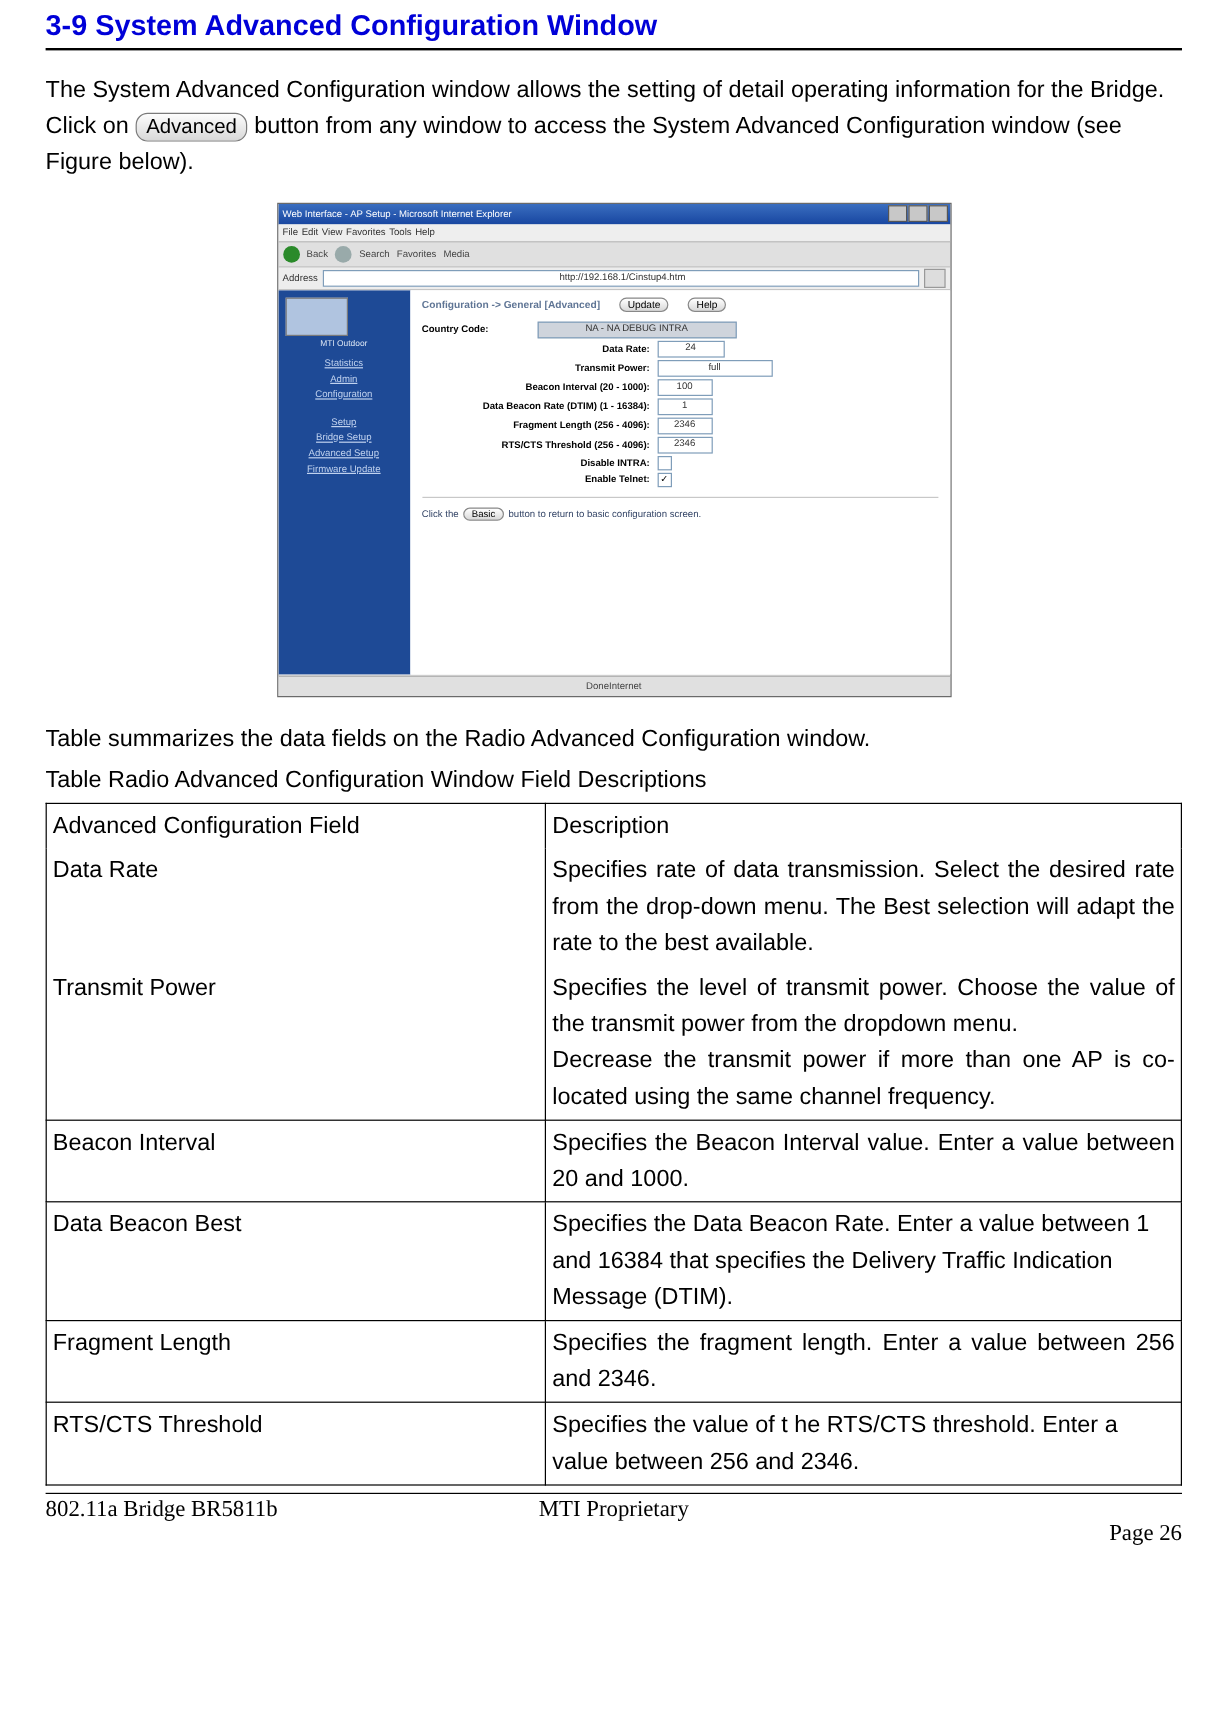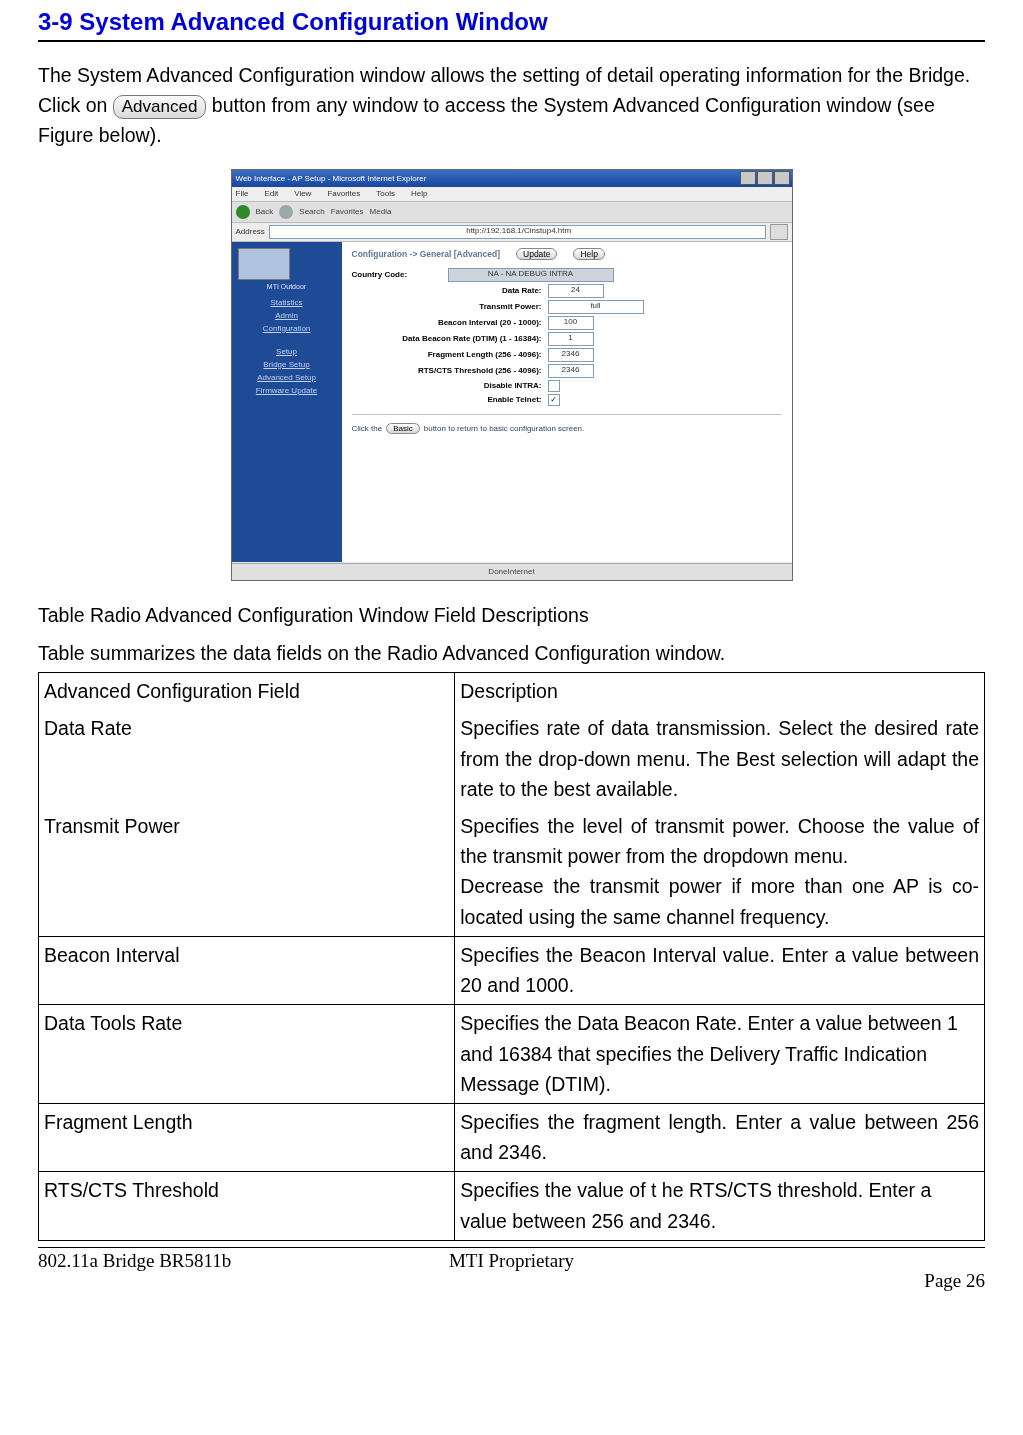--- a/index.html
+++ b/index.html
@@ -74,21 +74,21 @@
     height: 12px;
     background: #c8c8c8;
     border: 1px solid #555;
   }
   .ss-menu {
     height: 14px;
     background: #eee;
     color: #333;
     padding-left: 4px;
     display: flex;
-    gap: 16px;
+    gap: 3px;
     align-items: center;
   }
   .ss-toolbar {
     height: 20px;
     background: #e0e0e0;
     border-top: 1px solid #bbb;
     border-bottom: 1px solid #bbb;
     display: flex;
     align-items: center;
     padding-left: 4px;
@@ -348,22 +348,22 @@
           </div>
         </div>
       </div>
       <div class="ss-status">
         <span>Done</span>
         <span>Internet</span>
       </div>
     </div>
   </div>
 
+  <p class="para para2">Table summarizes the data fields on the Radio Advanced Configuration window.</p>
   <p class="para tcaption">Table Radio Advanced Configuration Window Field Descriptions</p>
-  <p class="para para2">Table summarizes the data fields on the Radio Advanced Configuration window.</p>
 
   <table class="desc">
     <tbody>
         <tr class="no-bottom">
       <td class="left">Advanced Configuration Field</td>
       <td>Description</td>
     </tr>
     <tr class="noborder">
       <td class="left">Data Rate</td>
       <td class="justify">Specifies rate of data transmission. Select the desired rate from the drop-down menu. The Best selection will adapt the rate to the best available.</td>
@@ -373,21 +373,21 @@
       <td class="justify">
         <span>Specifies the level of transmit power. Choose the value of the transmit power from the dropdown menu.</span><br>
         <span>Decrease the transmit power if more than one AP is co-located using the same channel frequency.</span>
       </td>
     </tr>
     <tr>
       <td class="left">Beacon Interval</td>
       <td class="justify">Specifies the Beacon Interval value. Enter a value between 20 and 1000.</td>
     </tr>
     <tr>
-      <td class="left">Data Tools Rate</td>
+      <td class="left">Data Beacon Best</td>
       <td>Specifies the Data Beacon Rate. Enter a value between 1 and 16384 that specifies the Delivery Traffic Indication Message (DTIM).</td>
     </tr>
     <tr>
       <td class="left">Fragment Length</td>
       <td class="justify">Specifies the fragment length. Enter a value between 256 and 2346.</td>
     </tr>
     <tr>
       <td class="left">RTS/CTS Threshold</td>
       <td>Specifies the value of t he RTS/CTS threshold. Enter a value between 256 and 2346.</td>
     </tr>

